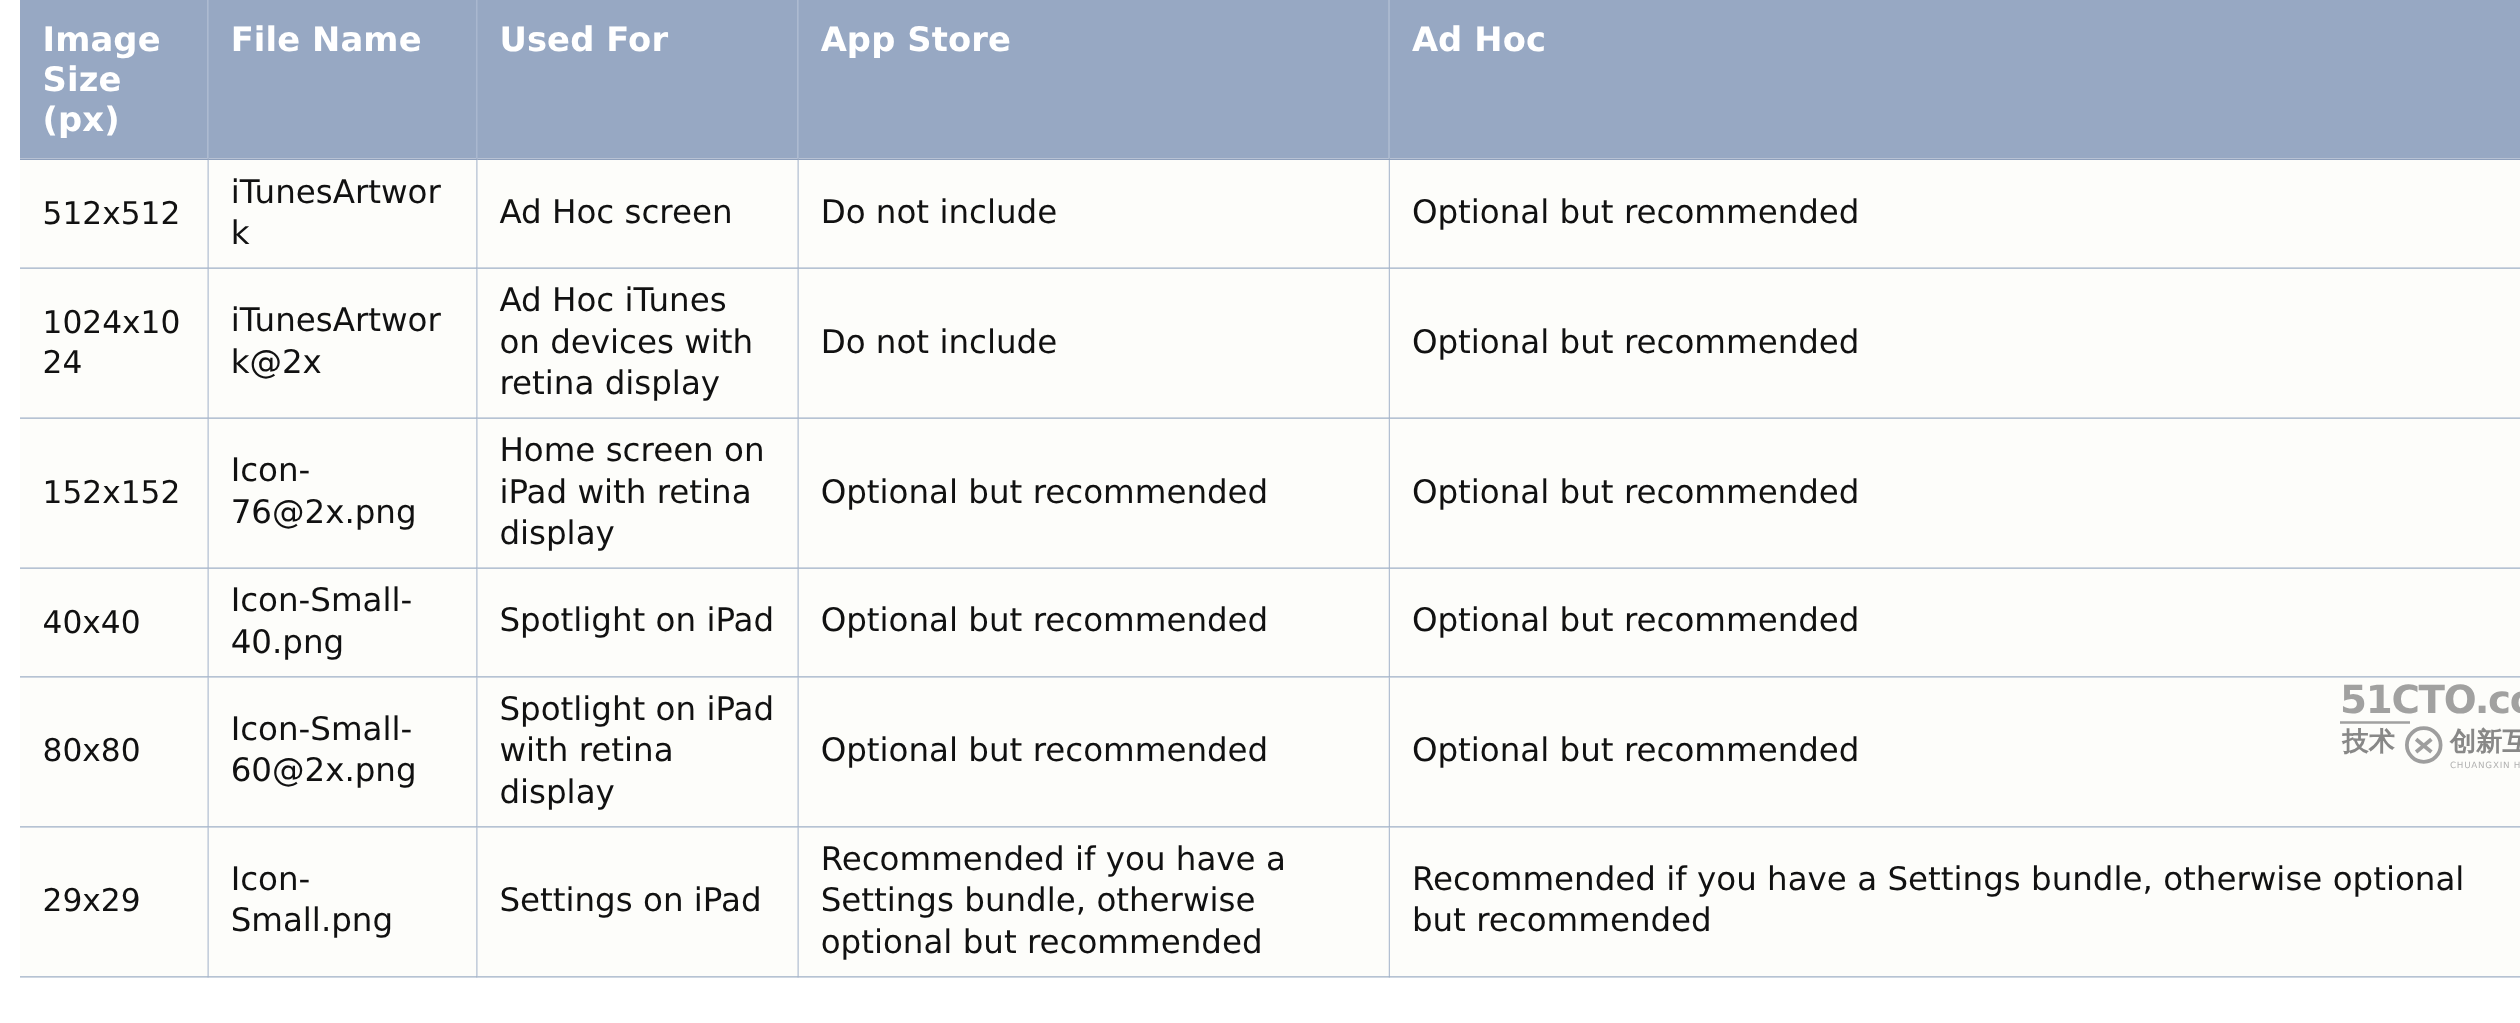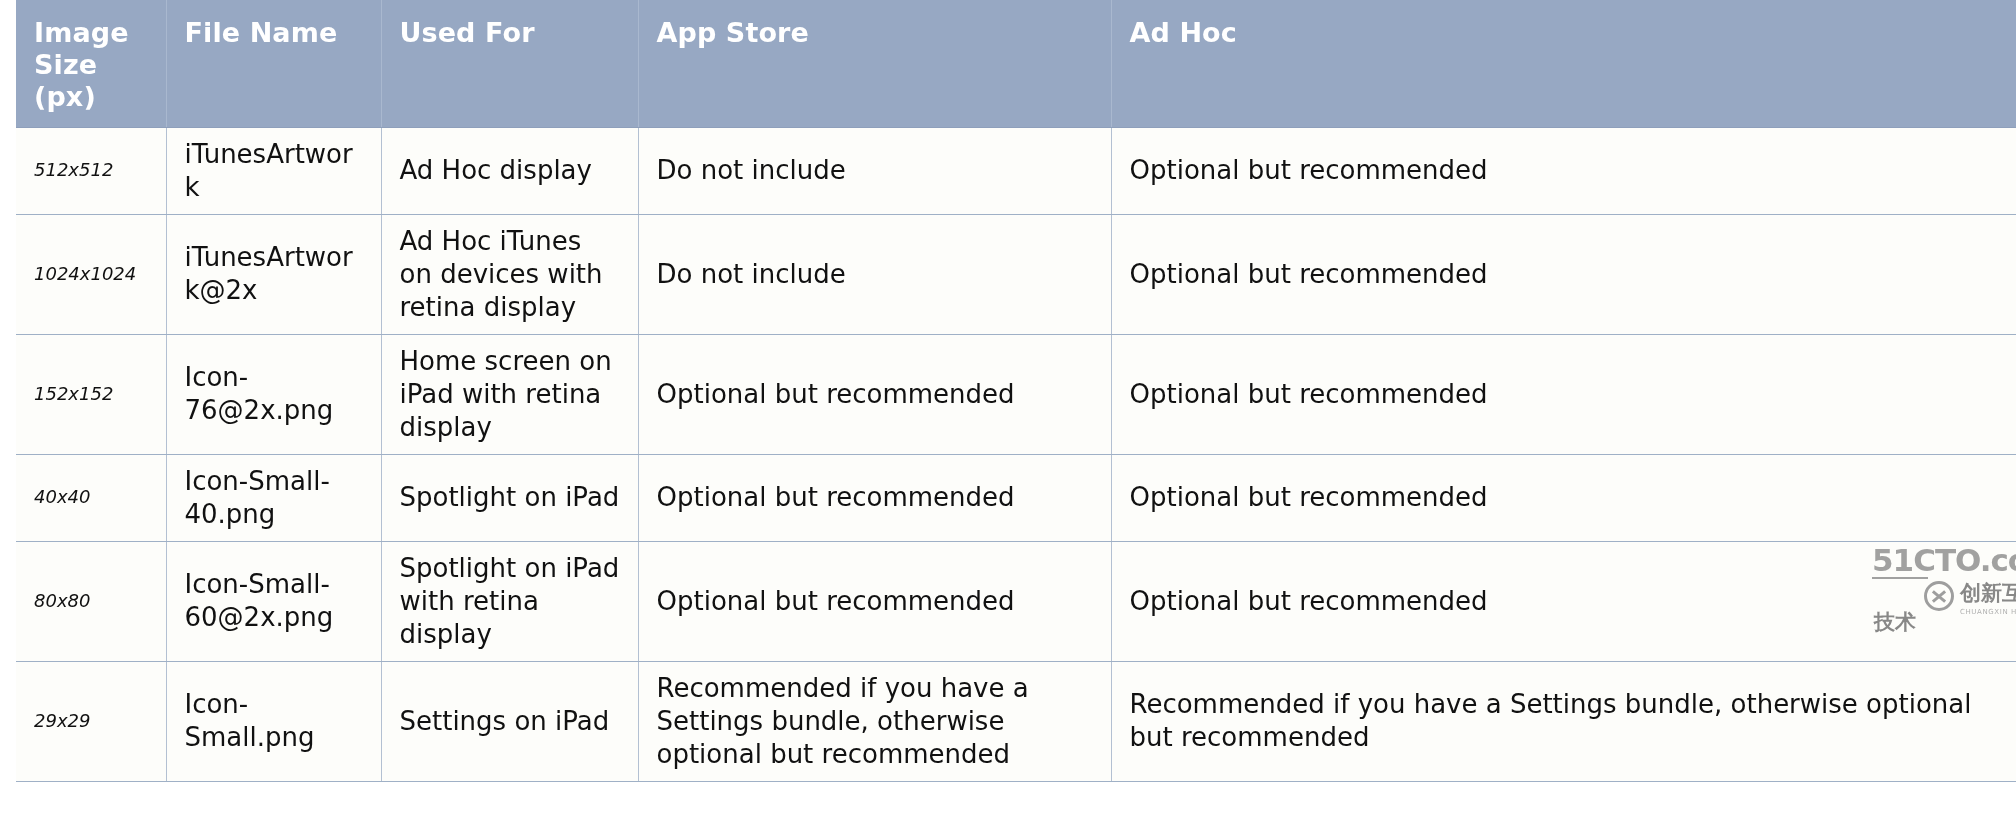--- a/index.html
+++ b/index.html
@@ -62,21 +62,21 @@
     vertical-align: middle;
     padding: 10px 18px 10px 18px;
     border-right: 1px solid #b3c0d2;
     border-bottom: 1px solid #9fb0c6;
     box-sizing: border-box;
     word-wrap: break-word;
   }
   tbody td:last-child { border-right: none; }
   tbody tr:last-child td { border-bottom: 1px solid #9fb0c6; }
 
-  tbody td.size-cell { font-size: 18px; font-style: italic; }
+  tbody td.size-cell { font-size: 25px; }
 
   .r-h72   { height: 72px; }
   .r-h55   { height: 55px; }
   .r-h97   { height: 97px; margin-top: 30px; }
   .r-h56   { height: 56px; }
   .r-h70   { height: 70px; }
   .r-h58   { height: 58px; }
   .r-h82   { height: 82px; }
   .r-h70b  { height: 70px; }
 
@@ -102,21 +102,20 @@
     letter-spacing: -1px;
   }
   .wm-jishu {
     position: absolute;
     left: 8px;
     top: 52px;
     font-size: 21px;
     font-weight: bold;
     color: #6f6f6f;
     line-height: 1;
-    margin-top: 29px;
   }
   .wm-logo {
     position: absolute;
     left: 58px;
     top: 50px;
     width: 30px;
     height: 30px;
     border-radius: 50%;
     border: 3px solid #8a8a8a;
     box-sizing: border-box;
@@ -180,21 +179,21 @@
         <th>File Name</th>
         <th>Used For</th>
         <th>App Store</th>
         <th>Ad Hoc</th>
       </tr>
     </thead>
     <tbody>
       <tr class="r-h55">
         <td class="size-cell">512x512</td>
         <td>iTunesArtwork</td>
-        <td>Ad Hoc display</td>
+        <td>Ad Hoc screen</td>
         <td>Do not include</td>
         <td>Optional but recommended</td>
       </tr>
       <tr class="r-h97">
         <td class="size-cell">1024x1024</td>
         <td>iTunesArtwork@2x</td>
         <td>Ad Hoc iTunes on devices with retina display</td>
         <td>Do not include</td>
         <td>Optional but recommended</td>
       </tr>

